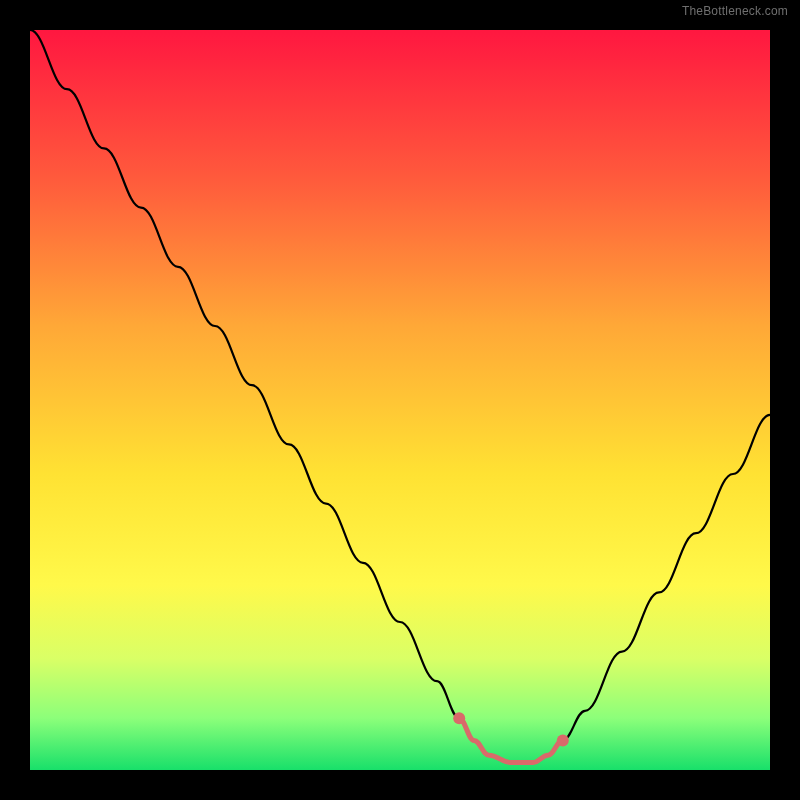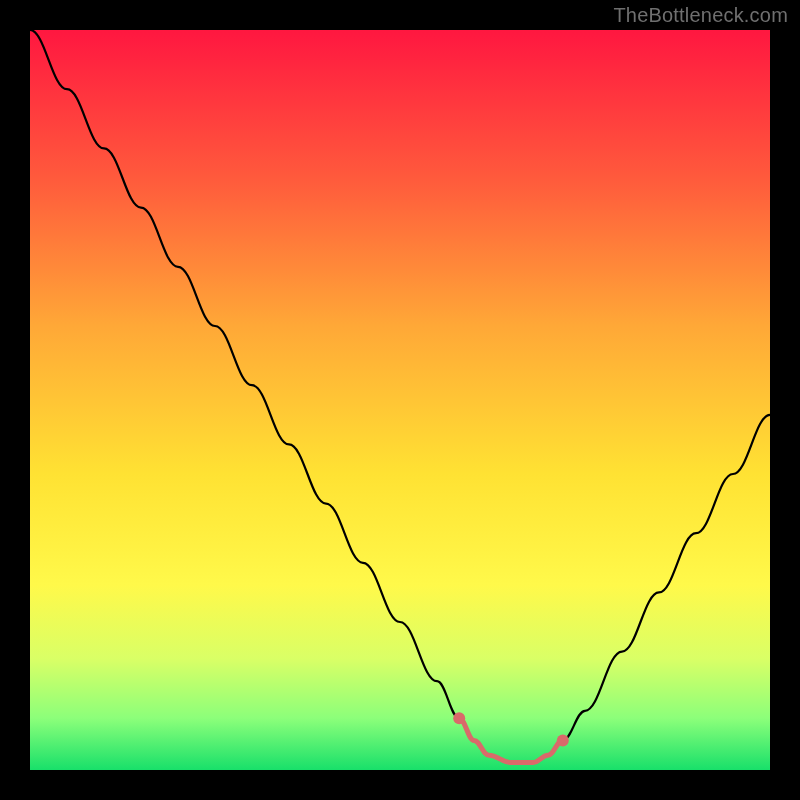--- a/index.html
+++ b/index.html
@@ -9,21 +9,21 @@
     height: 800px;
     background: #000;
     position: relative;
     font-family: Arial, sans-serif;
   }
   .attribution {
     position: absolute;
     top: 4px;
     right: 12px;
     color: #6f6f6f;
-    font-size: 20px;
+    font-size: 12px;
     font-weight: 400;
     letter-spacing: 0.2px;
   }
   .plot-area {
     position: absolute;
     left: 30px;
     top: 30px;
     width: 740px;
     height: 740px;
   }

